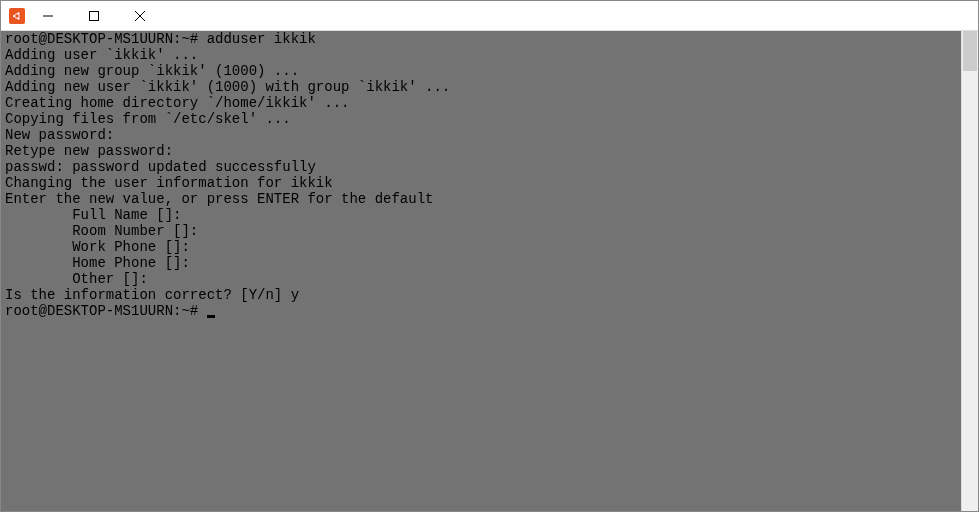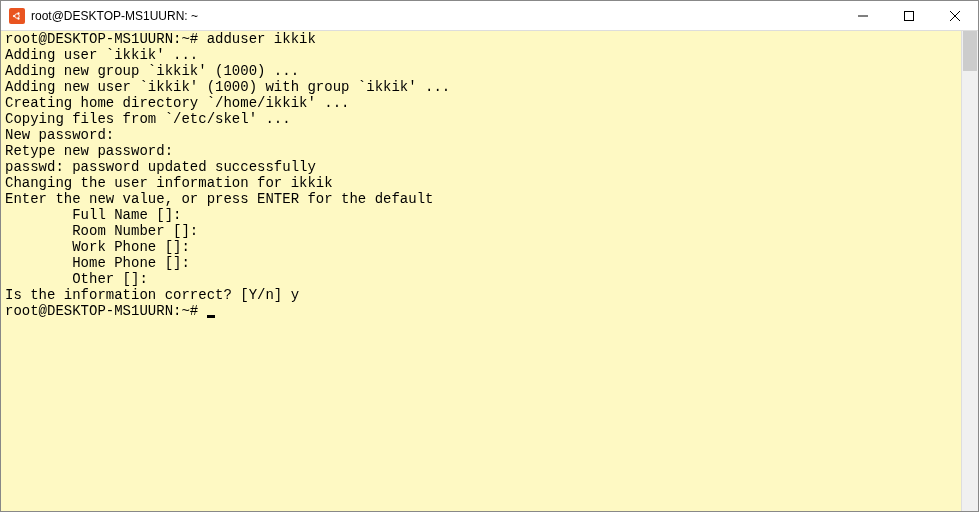--- a/index.html
+++ b/index.html
@@ -49,21 +49,21 @@
       font-family: "Segoe UI", sans-serif;
       font-size: 14px;
       color: #000;
     }
     .terminal-area {
       display: flex;
       height: calc(100% - 30px);
     }
     .terminal-content {
       flex: 1;
-      background: #fef9c3;
+      background: #737373;
       color: #000;
       padding: 0 4px;
       font-size: 14px;
       line-height: 16px;
       white-space: pre;
       overflow: hidden;
     }
     .scrollbar {
       width: 17px;
       background: #f0f0f0;
@@ -95,21 +95,20 @@
 <div class="titlebar">
   <div class="app-icon">
     <svg viewBox="0 0 16 16">
         <circle cx="8" cy="8" r="7" fill="#e95420"></circle>
         <circle cx="4" cy="8" r="1.5" fill="#fff"></circle>
         <circle cx="10" cy="4.5" r="1.5" fill="#fff"></circle>
         <circle cx="10" cy="11.5" r="1.5" fill="#fff"></circle>
         <circle cx="8" cy="8" r="3" fill="none" stroke="#fff" stroke-width="1.2"></circle>
       </svg>
   </div>
-  <div class="window-title">root@DESKTOP-MS1UURN: ~</div>
   <div class="window-controls">
     <div class="window-btn">
       <svg width="10" height="10">
           <line x1="0" y1="5" x2="10" y2="5" stroke="#000" stroke-width="1"></line>
         </svg>
     </div>
     <div class="window-btn">
       <svg width="10" height="10">
           <rect x="0.5" y="0.5" width="9" height="9" fill="none" stroke="#000" stroke-width="1"></rect>
         </svg>

